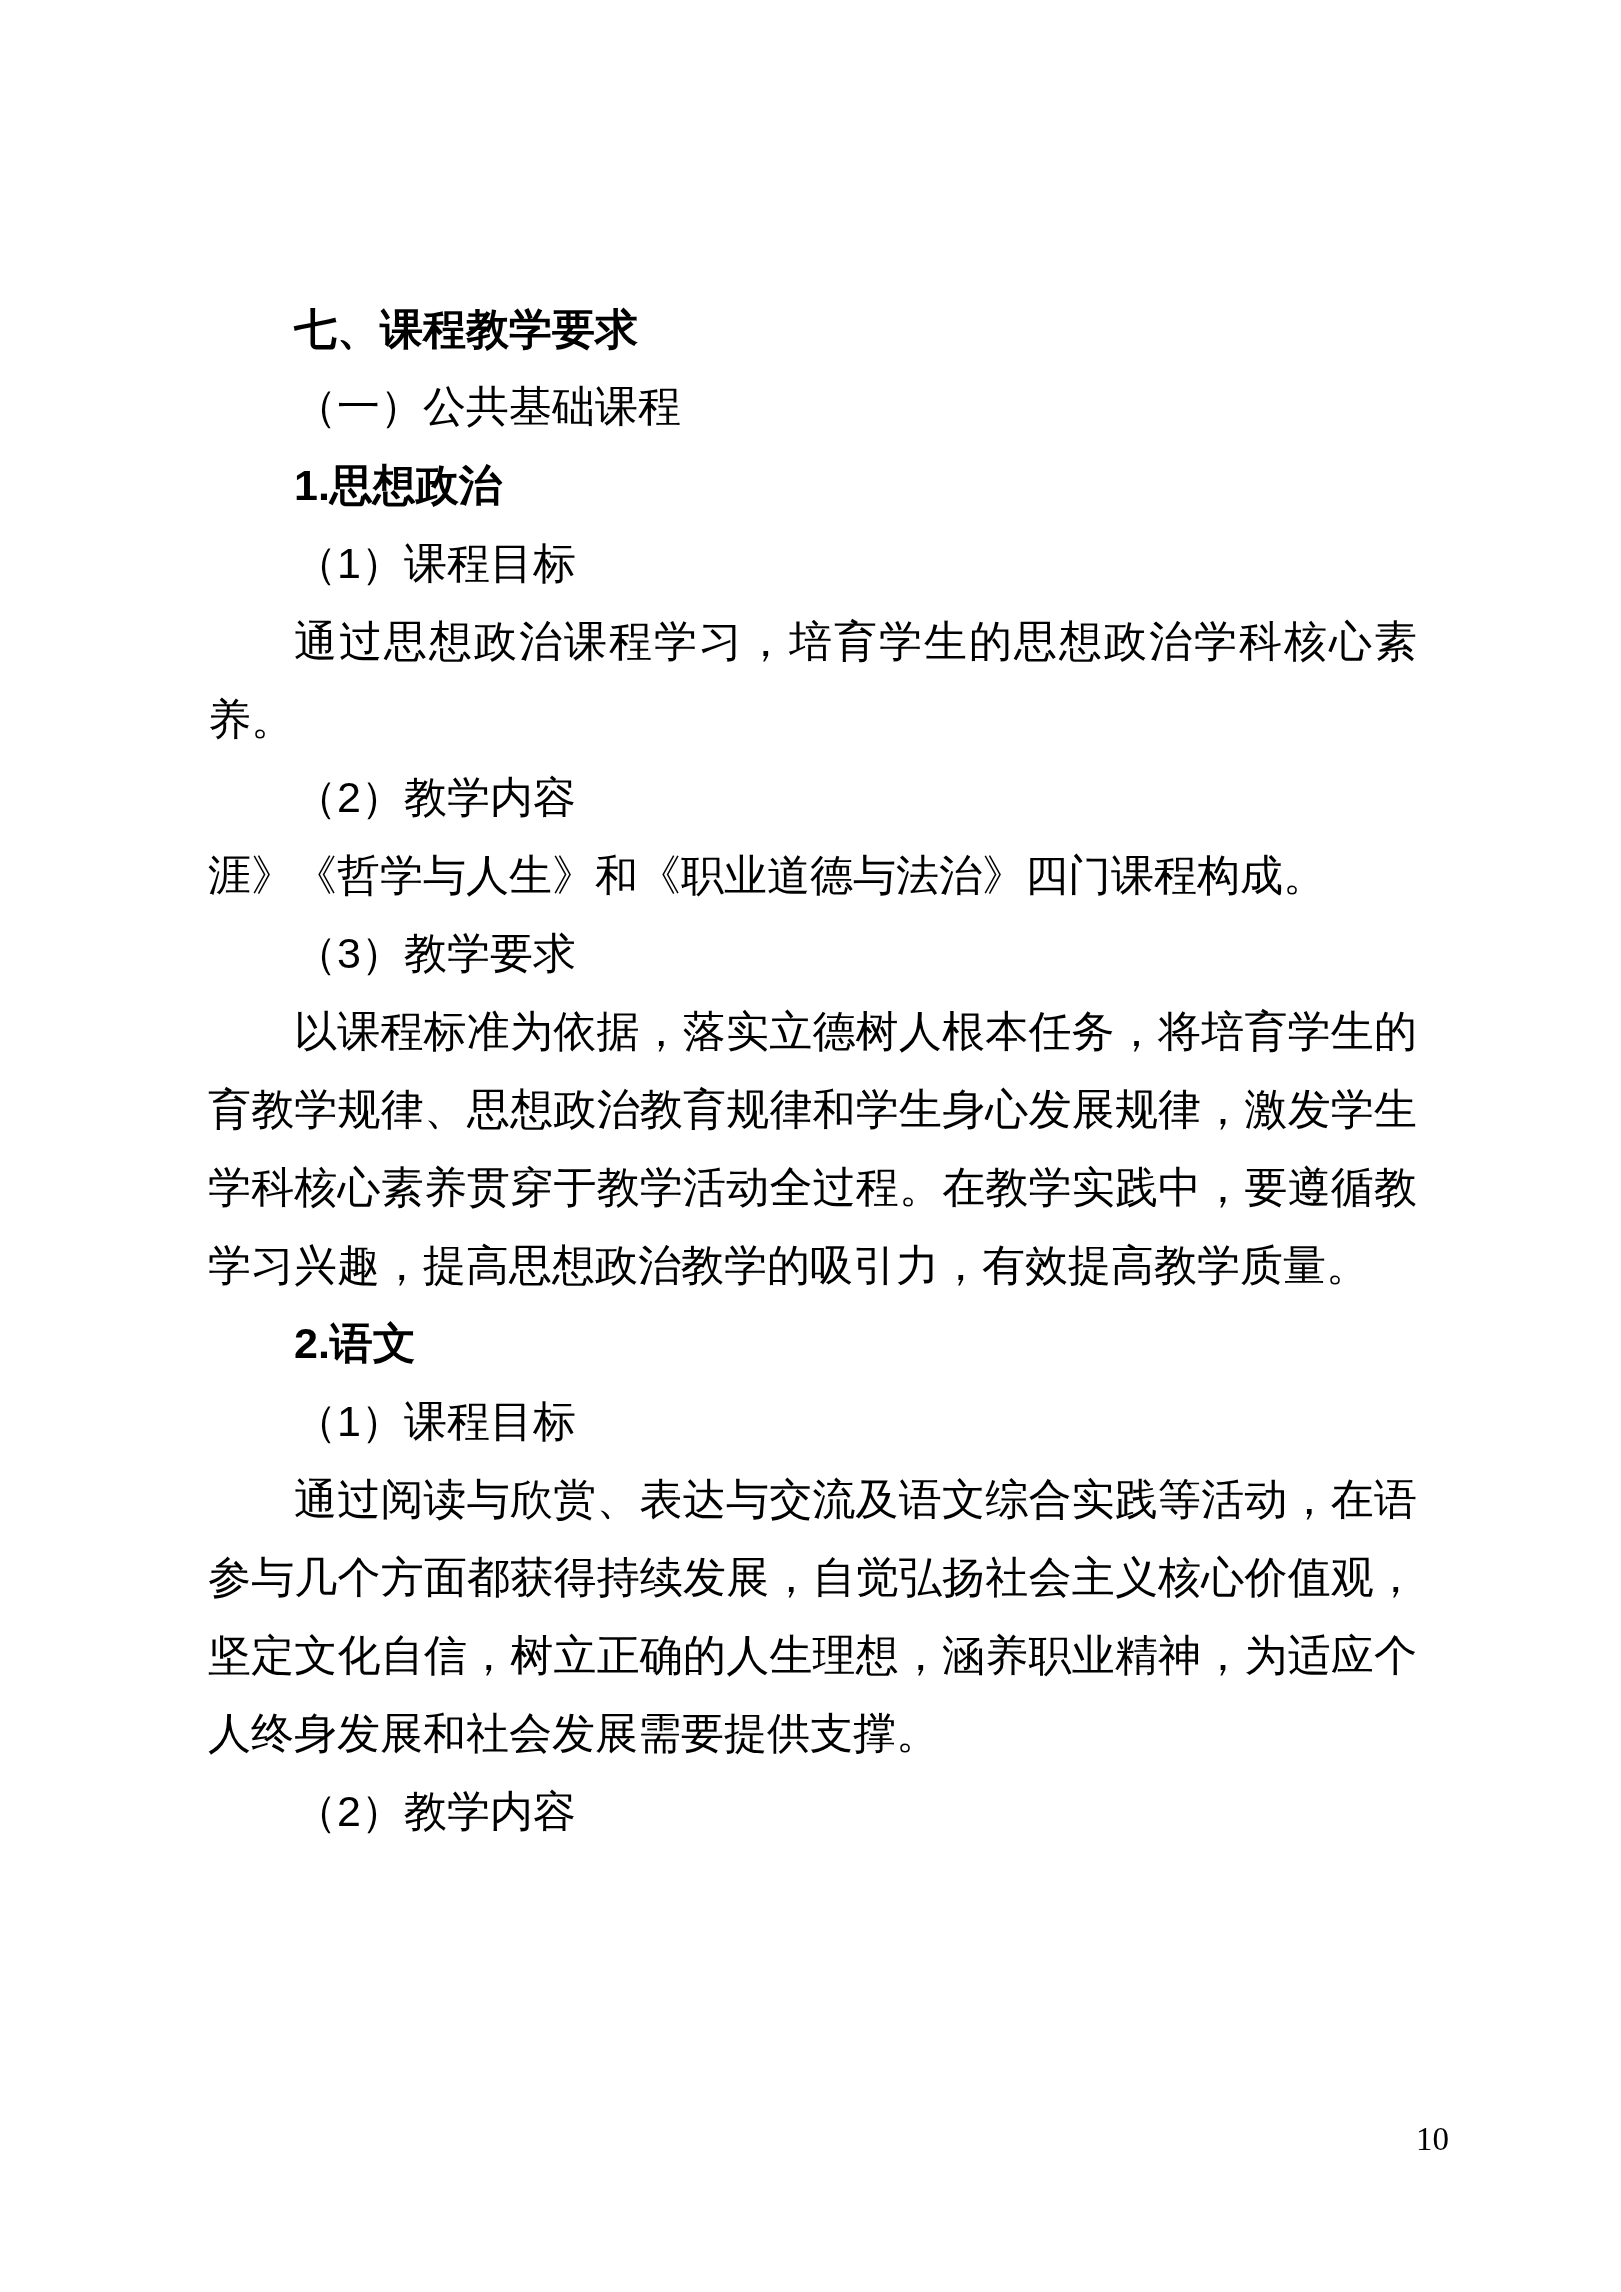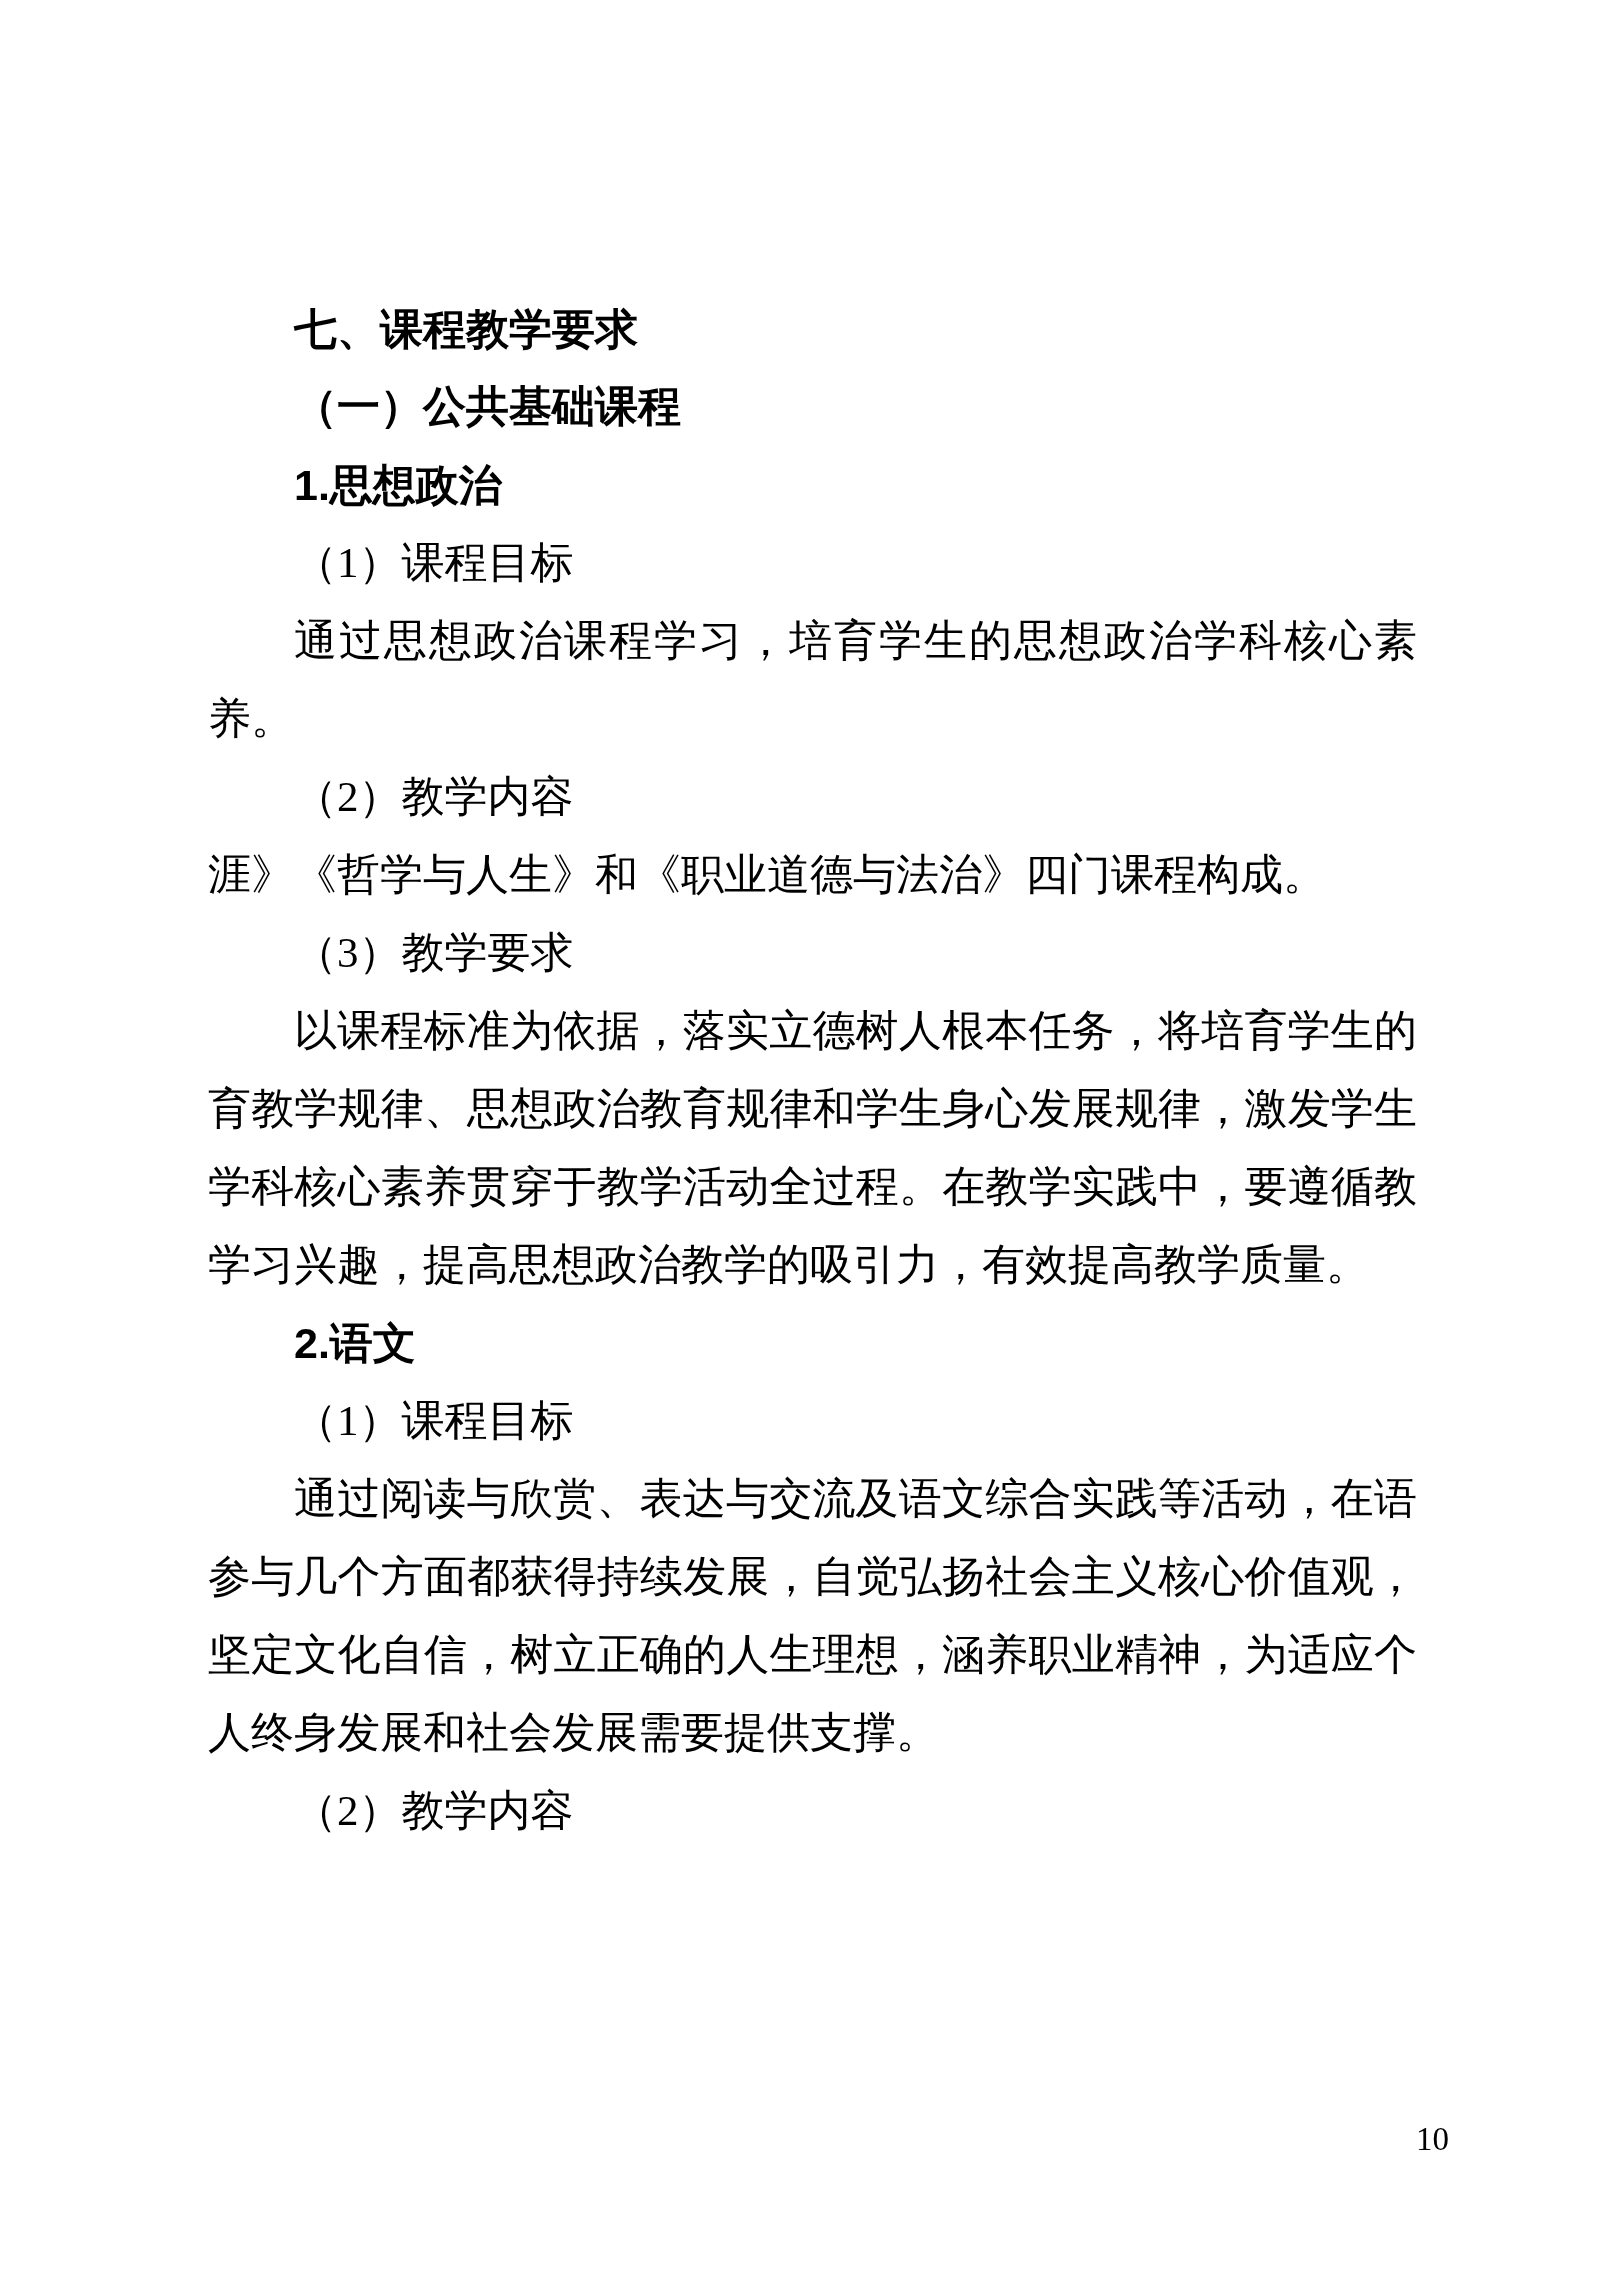--- a/index.html
+++ b/index.html
@@ -43,24 +43,24 @@
     text-align: justify;
     text-align-last: justify;
     text-justify: inter-character;
   }
   .heading-bold {
     font-family: "Liberation Sans", "DejaVu Sans", sans-serif;
     font-weight: bold;
   }
   .heading-kai {
     font-family: "Liberation Serif", "DejaVu Serif", serif;
-    font-weight: bold;
+    font-weight: normal;
   }
   .body-text {
-    font-family: Liberation Serif, serif;
+    font-family: Liberation Sans, sans-serif;
     font-weight: normal;
   }
   .page-number {
     position: absolute;
     left: 1376px;
     top: 2120px;
     font-size: 33px;
     line-height: 39px;
     font-family: "Liberation Serif", "DejaVu Serif", serif;
     color: #000000;

